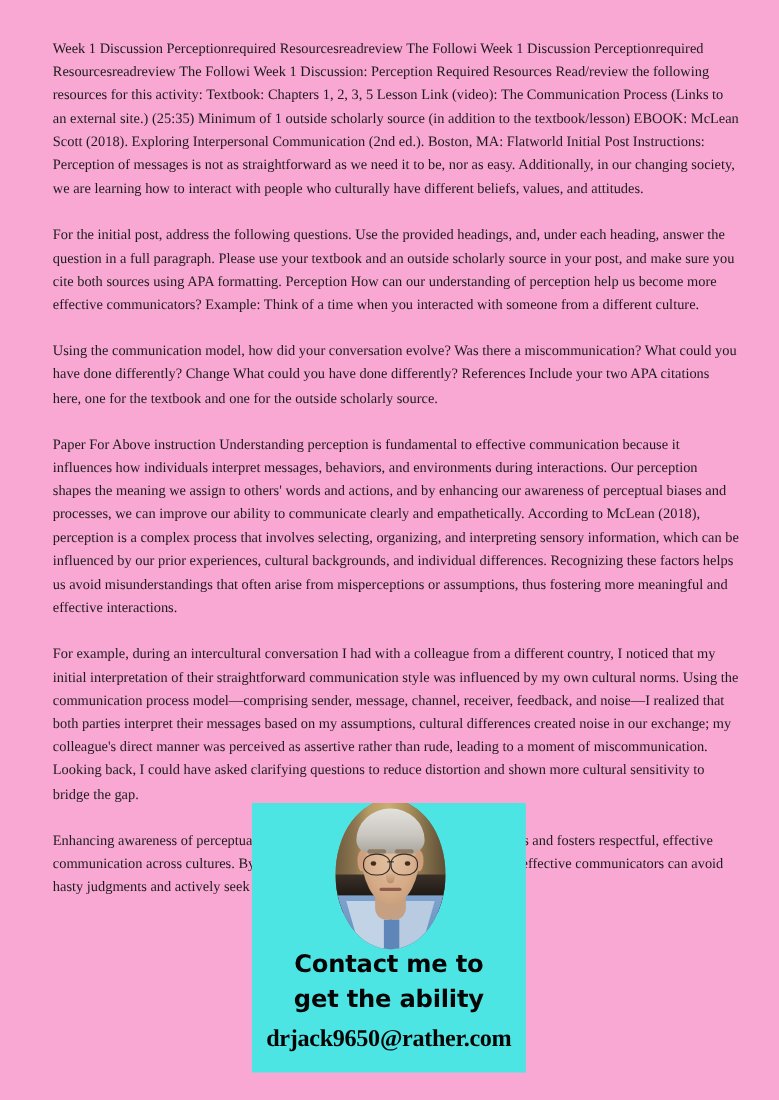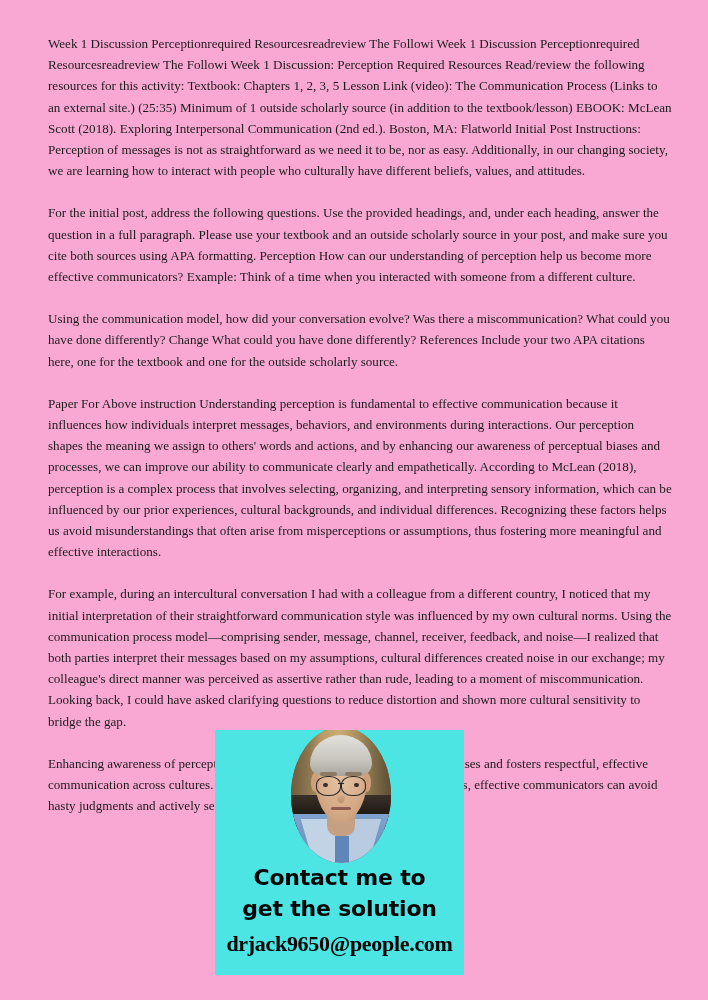--- a/index.html
+++ b/index.html
@@ -39,21 +39,21 @@
 
   .para {
     margin: 0 0 21px 0;
     white-space: pre-wrap;
   }
   .para:last-child { margin-bottom: 0; }
 
   
   #contact-overlay {
     position: absolute;
-    left: 215px;
+    left: 229px;
     top: 730px;
     width: 249px;
     height: 245px;
     background: #4de4e4;
     z-index: 20;
     display: flex;
     flex-direction: column;
     align-items: center;
     justify-content: flex-start;
     box-sizing: border-box;
@@ -206,19 +206,19 @@
       <div class="ph-glass-r"></div>
       <div class="ph-bridge"></div>
       <div class="ph-eye-l"></div>
       <div class="ph-eye-r"></div>
       <div class="ph-nose"></div>
       <div class="ph-mouth"></div>
     </div>
 
     <div id="contact-lines">
       <div class="contact-line">Contact me to</div>
-      <div class="contact-line">get the solution</div>
-      <div id="contact-email">drjack9650@people.com</div>
+      <div class="contact-line">get the ability</div>
+      <div id="contact-email">drjack9650@rather.com</div>
     </div>
 
   </div>
 
 </div>
 
 </body></html>

